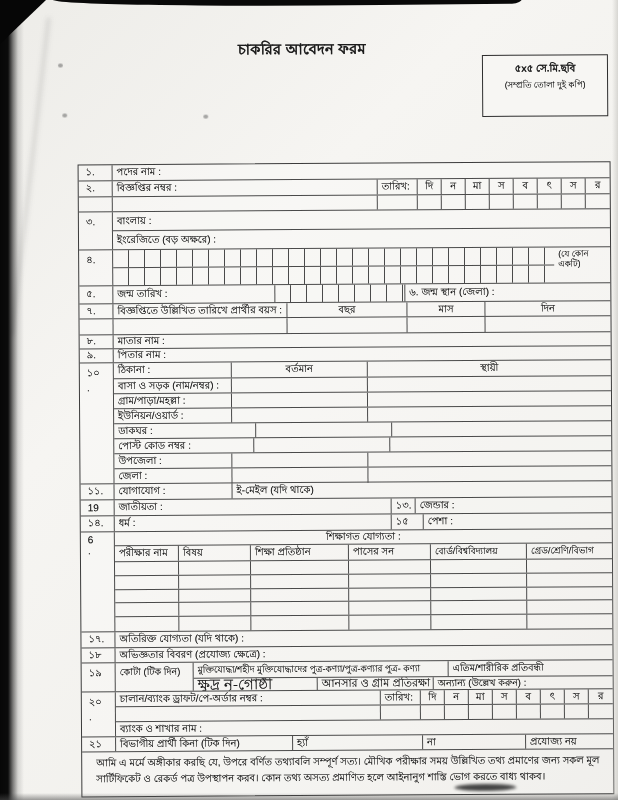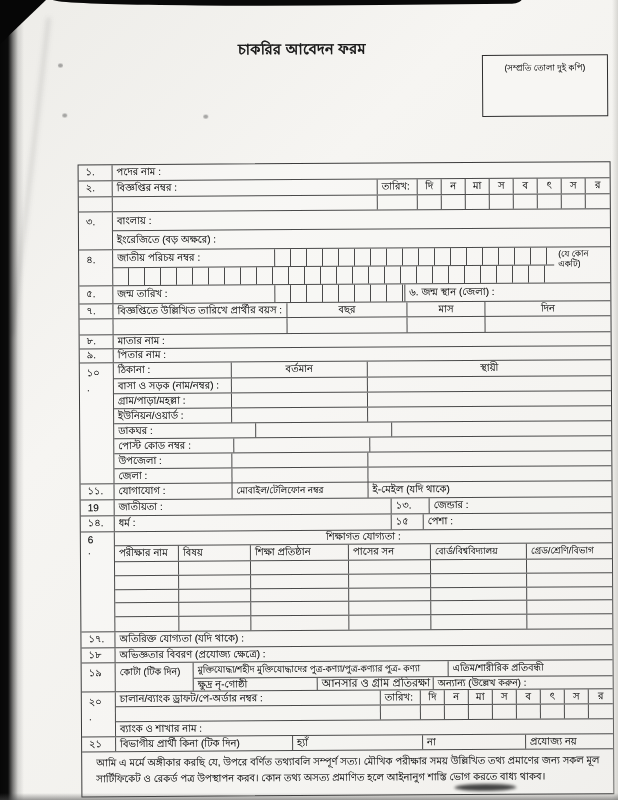--- a/index.html
+++ b/index.html
@@ -47,20 +47,21 @@
 
   <div class="content">
     <div class="crease"></div>
     <div class="speck" style="left:60px;top:62px;"></div>
     <div class="speck" style="left:64px;top:112px;"></div>
     <div class="speck" style="left:205px;top:114px;"></div>
 
     <div class="title">চাকরির আবেদন ফরম</div>
 
     <div class="photo-box">
+      <div class="l1">৫x৫ সে.মি.ছবি</div>
       <div class="l2">(সম্প্রতি তোলা দুই কপি)</div>
     </div>
 
 
     <div class="tbl">
 
       <div class="tr" style="height:16px">
         <div class="td ser">১.</div>
         <div class="td" style="flex:1">পদের নাম :</div>
       </div>
@@ -101,21 +102,20 @@
           <div class="tr" style="height:18px">
             <div class="td" style="flex:1">ইংরেজিতে (বড় অক্ষরে) :</div>
           </div>
         </div>
       </div>
 
       <div class="tr" style="height:36px">
         <div class="td ser" style="align-items:flex-start;padding-top:2px">৪.</div>
         <div class="stack">
           <div class="tr" style="height:18px">
-            <div class="td" style="width:162px">জাতীয় পরিচয় নম্বর :</div>
             <div class="td boxes" style="flex:1;padding:0"></div>
           </div>
           <div class="tr" style="height:17px">
             <div class="td boxes" style="flex:1;padding:0"></div>
           </div>
         </div>
         <div class="td wrapcell" style="width:56px">(যে কোন একটি)</div>
       </div>
 
       <div class="tr" style="height:18px">
@@ -174,48 +174,47 @@
             <div class="td" style="width:118px">ইউনিয়ন/ওয়ার্ড :</div>
             <div class="td" style="width:136px"></div>
             <div class="td" style="flex:1"></div>
           </div>
           <div class="tr" style="height:15px">
             <div class="td" style="width:142px">ডাকঘর :</div>
             <div class="td" style="width:136px"></div>
             <div class="td" style="flex:1"></div>
           </div>
           <div class="tr" style="height:15px">
-            <div class="td" style="width:120px">পোস্ট কোড নম্বর :</div>
+            <div class="td" style="width:140px">পোস্ট কোড নম্বর :</div>
             <div class="td" style="width:136px"></div>
             <div class="td" style="flex:1"></div>
           </div>
           <div class="tr" style="height:15px">
             <div class="td" style="width:118px">উপজেলা :</div>
             <div class="td" style="width:136px"></div>
             <div class="td" style="flex:1"></div>
           </div>
           <div class="tr" style="height:15px">
             <div class="td" style="width:118px">জেলা :</div>
             <div class="td" style="width:136px"></div>
             <div class="td" style="flex:1"></div>
           </div>
         </div>
       </div>
 
       <div class="tr" style="height:16px">
         <div class="td ser">১১.</div>
         <div class="td" style="width:118px">যোগাযোগ :</div>
-        <div class="td" style="width:136px;font-size:9px">মোবাইল/টেলিফোন নম্বর</div>
         <div class="td" style="flex:1">ই-মেইল (যদি থাকে)</div>
       </div>
 
       <div class="tr" style="height:16px">
         <div class="td ser">19</div>
         <div class="td" style="width:277px">জাতীয়তা :</div>
-        <div class="td" style="width:38px">১৩.</div>
+        <div class="td" style="width:24px">১৩.</div>
         <div class="td" style="flex:1">জেন্ডার :</div>
       </div>
 
       <div class="tr" style="height:16px">
         <div class="td ser">১৪.</div>
         <div class="td" style="width:277px">ধর্ম :</div>
         <div class="td" style="width:32px">১৫</div>
         <div class="td" style="flex:1">পেশা :</div>
       </div>
 
@@ -290,21 +289,21 @@
 
       <div class="tr" style="height:29px">
         <div class="td ser" style="align-items:flex-start;padding-top:2px">১৯</div>
         <div class="td" style="width:78px;align-items:flex-start;padding-top:2px;font-size:9.5px">কোটা (টিক দিন)</div>
         <div class="stack">
           <div class="tr" style="height:16px">
             <div class="td" style="flex:1;font-size:9px">মুক্তিযোদ্ধা/শহীদ মুক্তিযোদ্ধাদের পুত্র-কণ্যা/পুত্র-কণ্যার পুত্র- কণ্যা</div>
             <div class="td" style="width:164px;font-size:9.5px">এতিম/শারীরিক প্রতিবন্ধী</div>
           </div>
           <div class="tr" style="height:12px">
-            <div class="td" style="width:124px;font-size:10px">ক্ষুদ্র নৃ-গোষ্ঠী</div>
+            <div class="td" style="width:124px;font-size:15px">ক্ষুদ্র নৃ-গোষ্ঠী</div>
             <div class="td" style="width:116px;font-size:11px">আনসার ও গ্রাম প্রতিরক্ষা সদস্য</div>
             <div class="td" style="flex:1;font-size:9.5px">অন্যান্য (উল্লেখ করুন) :</div>
           </div>
         </div>
       </div>
 
       <div class="tr" style="height:45px">
         <div class="ser-col">
           <span>২০</span>
           <span>.</span>

